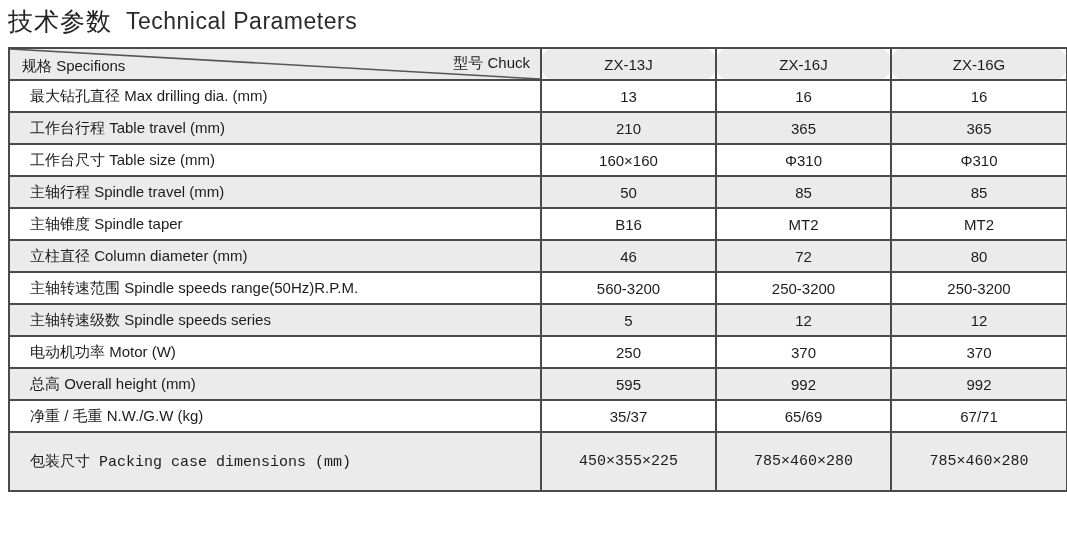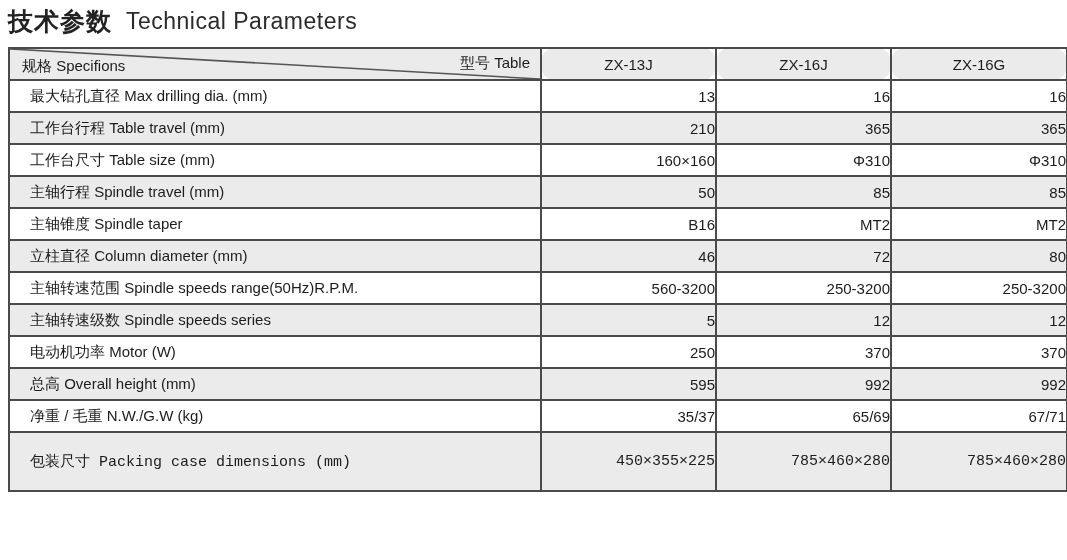--- a/index.html
+++ b/index.html
@@ -12,21 +12,21 @@
   body{
     width:1067px;height:560px;overflow:hidden;background:#ffffff;
     font-family:"Liberation Sans","DejaVu Sans",sans-serif;
     color:var(--text);
   }
   .page{position:relative;width:1067px;height:560px;}
   .title{
     position:absolute;left:8px;top:2px;height:38px;
     display:flex;align-items:center;gap:14px;white-space:nowrap;
   }
-  .title-zh{font-size:25px;font-weight:bold;letter-spacing:1px;color:#222;}
+  .title-zh{font-size:25px;font-weight:normal;letter-spacing:1px;color:#222;}
   .title-en{font-size:23px;font-weight:500;color:#2a2a2a;letter-spacing:0.5px;}
 
   table.params-table{
     position:absolute;left:8px;top:47px;
     border-collapse:collapse;table-layout:fixed;
     width:1058px;
     font-size:15px;
   }
   .params-table th,.params-table td{
     border:2px solid var(--border);
@@ -49,21 +49,21 @@
     position:relative;display:flex;align-items:center;justify-content:space-between;
     height:100%;padding:0 10px 0 12px;
   }
   .spec-label{align-self:center;padding-top:4px;}
   .model-label{align-self:center;padding-bottom:2px;}
 
   tbody tr{background:var(--row-bg);}
   tbody tr:nth-child(even){background:var(--row-alt-bg);}
   tbody tr:last-child td{height:57px;font-family:Liberation Mono, monospace;}
   td.label-cell{text-align:left;padding-left:20px;}
-  td.value-cell{text-align:right;}
+  td.value-cell{text-align:center;}
 </style>
 </head>
 <body>
 
 <div class="page">
 
   <div class="title">
     <span class="title-zh">技术参数</span>
     <span class="title-en">Technical Parameters</span>
   </div>
@@ -76,21 +76,21 @@
         <col class="c-m3">
     </colgroup>
     <thead>
       <tr id="header-row">
         <th class="diag-cell">
           <svg class="diag-line" viewBox="0 0 100 100" preserveAspectRatio="none">
             <line x1="0" y1="0" x2="100" y2="100" stroke="#555555" stroke-width="1.6" vector-effect="non-scaling-stroke"></line>
           </svg>
           <div class="diag-inner">
             <span class="spec-label">规格 Specifions</span>
-            <span class="model-label">型号  Table</span>
+            <span class="model-label">型号  Chuck</span>
           </div>
         </th>
       <th class="model-th">ZX-13J</th>
           <th class="model-th">ZX-16J</th>
           <th class="model-th">ZX-16G</th>
         </tr>
     </thead>
     <tbody id="table-body">
         <tr class="data-row">
     <td class="label-cell">最大钻孔直径  Max drilling dia. (mm)</td>

